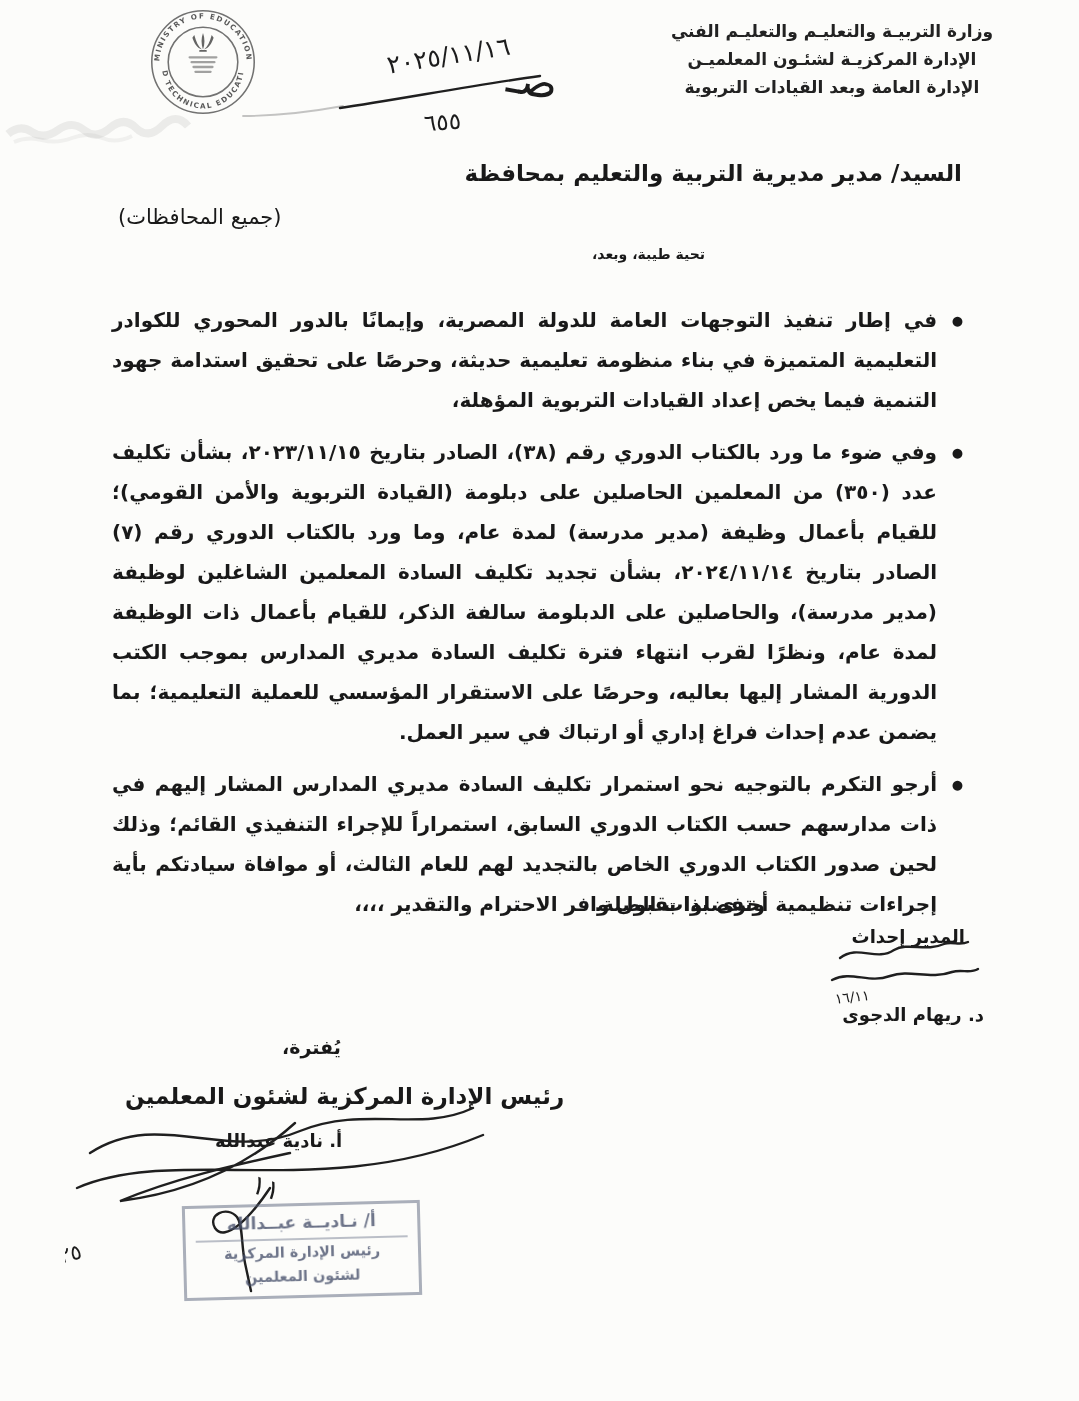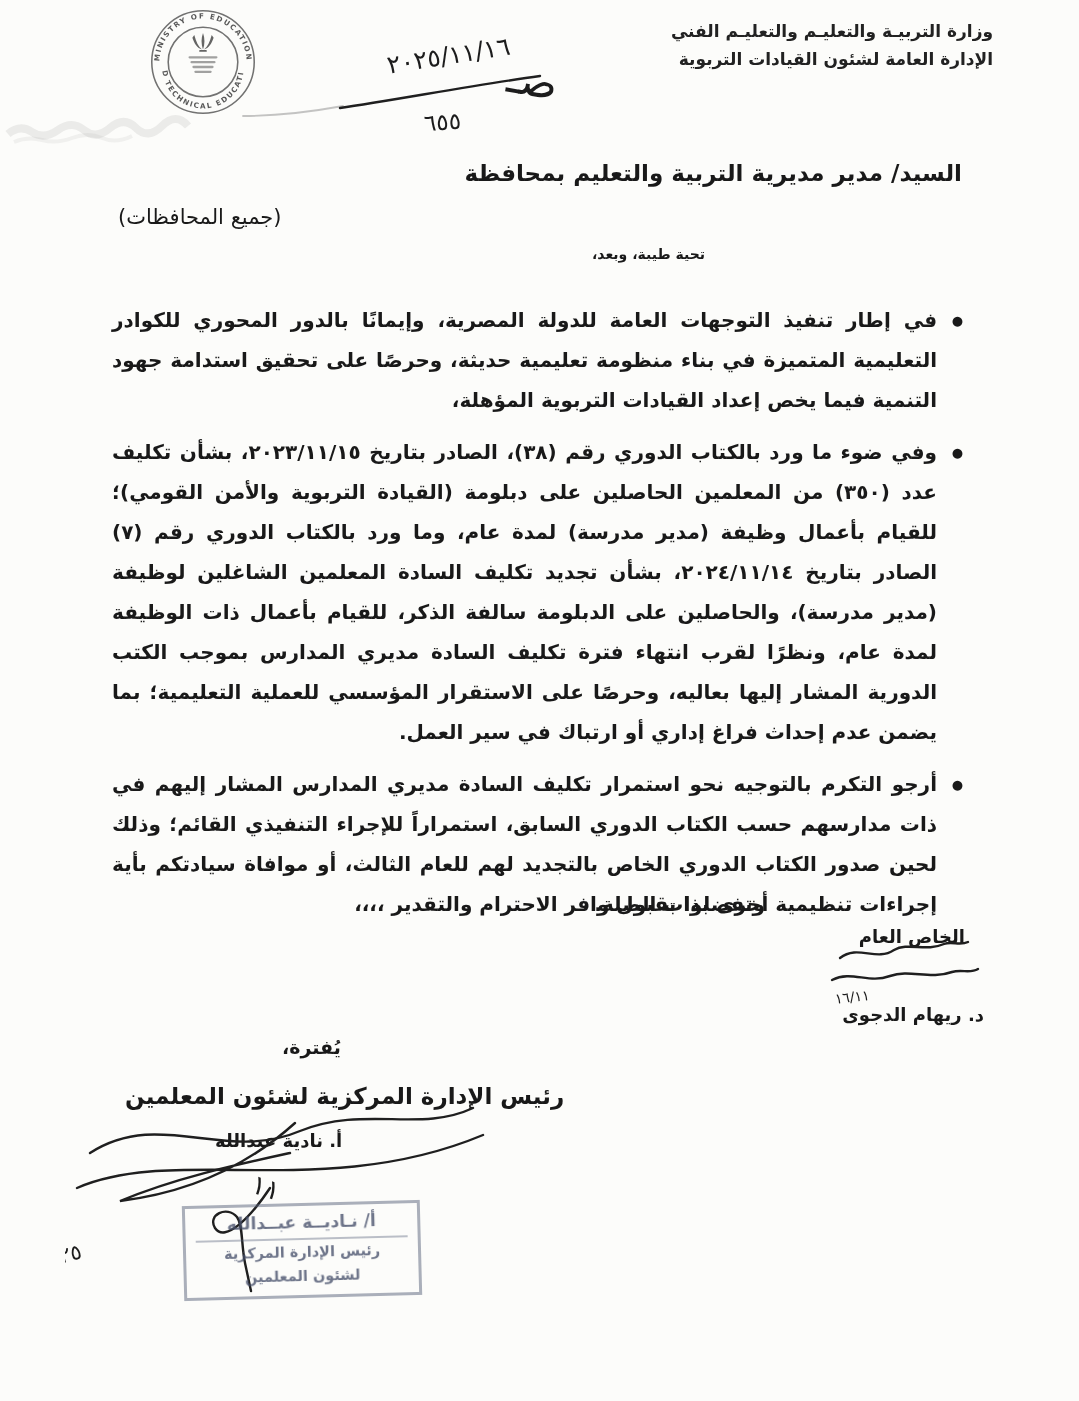--- a/index.html
+++ b/index.html
@@ -2,21 +2,21 @@
 <html lang="ar"><head>
 <meta charset="utf-8">
 <style>
   html,body{margin:0;padding:0;background:#e8e8e8;}
   .page{
     position:relative;width:1079px;height:1401px;margin:0 auto;
     background:#fcfcfa;overflow:hidden;direction:rtl;
     font-family:"DejaVu Sans","Liberation Sans",sans-serif;color:#191919;
   }
   
-  .ministry-block{position:absolute;top:17px;right:86px;text-align:right;}
+  .ministry-block{position:absolute;top:17px;right:86px;text-align:center;}
   .ministry-line{font-size:17px;font-weight:700;line-height:28px;color:#222;}
   .seal-wrap{position:absolute;top:4px;left:145px;width:116px;height:116px;}
   .seal-ring{fill:none;stroke:#4a4a4a;stroke-width:1.6;opacity:.78;}
   .seal-text{font-size:7.5px;letter-spacing:1.6px;fill:#3c3c3c;font-weight:700;opacity:.85;}
   .seal-center{fill:#555;opacity:.55;}
   .eagle{fill:#3f3f3f;opacity:.8;}
   
   .ref-svg{position:absolute;top:20px;left:225px;width:390px;height:115px;}
   .ink{stroke:#1f1f1f;stroke-width:2.4;fill:none;stroke-linecap:round;}
   .ink-faint{stroke:#6d6d6d;stroke-width:1.8;fill:none;stroke-linecap:round;opacity:.4;}
@@ -81,21 +81,22 @@
         <rect class="seal-center" x="-15" y="-6" width="30" height="2.4" rx="1.2"></rect>
         <rect class="seal-center" x="-13" y="-1" width="26" height="2.4" rx="1.2"></rect>
         <rect class="seal-center" x="-11" y="4" width="22" height="2.4" rx="1.2"></rect>
         <rect class="seal-center" x="-9" y="9" width="18" height="2.4" rx="1.2"></rect>
       </g>
     </svg>
   </div>
 
   <div class="ministry-block">
     <div class="ministry-line">وزارة التربيـة والتعليـم والتعليـم الفني</div>
-    <div class="ministry-line">الإدارة العامة لشئون القيادات التربوية</div>
+    <div class="ministry-line">الإدارة المركزيـة لشئـون المعلميـن</div>
+    <div class="ministry-line">الإدارة العامة وبعد القيادات التربوية</div>
   </div>
 
   <svg class="ref-svg" viewBox="0 0 390 115">
     <path class="ink-faint" d="M 18,96 C 50,96 85,92 118,86"></path>
     <path class="ink" d="M 115,88 C 170,80 255,64 315,56"></path>
     <text class="hand-text" x="330" y="80" font-size="44" transform="rotate(10 330 80)">صـ</text>
     <text class="hand-text" x="225" y="44" font-size="25" text-anchor="middle" transform="rotate(-9 225 44)">٢٠٢٥/١١/١٦</text>
     <text class="hand-text" x="218" y="110" font-size="23" text-anchor="middle" transform="rotate(-4 218 110)">٦٥٥</text>
   </svg>
 
@@ -113,21 +114,21 @@
       <span>وفي ضوء ما ورد بالكتاب الدوري رقم (٣٨)، الصادر بتاريخ ٢٠٢٣/١١/١٥، بشأن تكليف عدد (٣٥٠) من المعلمين الحاصلين على دبلومة (القيادة التربوية والأمن القومي)؛ للقيام بأعمال وظيفة (مدير مدرسة) لمدة عام، وما ورد بالكتاب الدوري رقم (٧) الصادر بتاريخ ٢٠٢٤/١١/١٤، بشأن تجديد تكليف السادة المعلمين الشاغلين لوظيفة (مدير مدرسة)، والحاصلين على الدبلومة سالفة الذكر، للقيام بأعمال ذات الوظيفة لمدة عام، ونظرًا لقرب انتهاء فترة تكليف السادة مديري المدارس بموجب الكتب الدورية المشار إليها بعاليه، وحرصًا على الاستقرار المؤسسي للعملية التعليمية؛ بما يضمن عدم إحداث فراغ إداري أو ارتباك في سير العمل.</span>
     </div>
     <div class="bullet-item">
       <span class="bullet-dot">●</span>
       <span>أرجو التكرم بالتوجيه نحو استمرار تكليف السادة مديري المدارس المشار إليهم في ذات مدارسهم حسب الكتاب الدوري السابق، استمراراً للإجراء التنفيذي القائم؛ وذلك لحين صدور الكتاب الدوري الخاص بالتجديد لهم للعام الثالث، أو موافاة سيادتكم بأية إجراءات تنظيمية أخرى بذات الصلة.</span>
     </div>
   </div>
 
   <div class="closing">وتفضلوا بقبول وافر الاحترام والتقدير ،،،،</div>
 
-  <div class="gm-title">الخاص العام</div>
+  <div class="gm-title">المدير إحداث</div>
   <svg class="gm-sig-svg" viewBox="0 0 185 72">
     <path class="ink" stroke-width="2" d="M 22,22 C 40,8 58,26 76,14 C 90,6 108,16 126,8 C 134,5 142,10 150,6"></path>
     <path class="ink" stroke-width="2" d="M 14,44 C 34,34 50,48 72,40 C 92,33 112,44 134,36 C 144,33 152,38 160,33"></path>
     <text class="hand-text" x="52" y="64" font-size="14" transform="rotate(-6 52 64)">١٦/١١</text>
   </svg>
   <div class="gm-name">د. ريهام الدجوى</div>
 
   <div class="approve-label">يُفترة،</div>
   <div class="approve-title">رئيس الإدارة المركزية لشئون المعلمين</div>
   <div class="approve-name">أ. نادية عبدالله</div>

